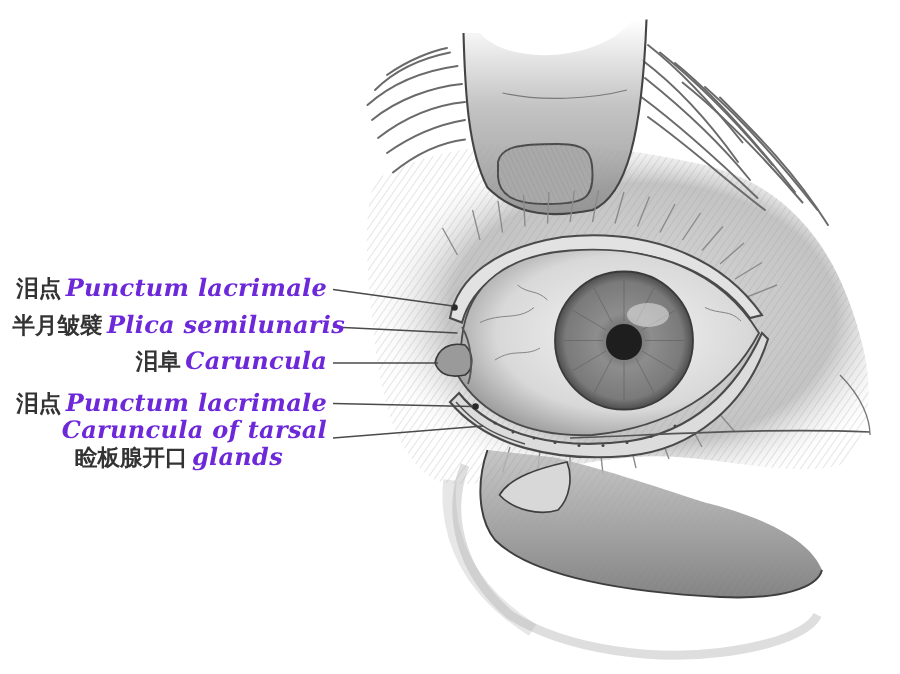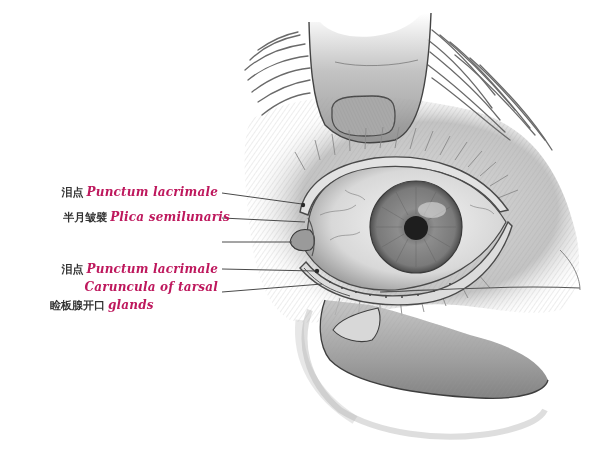--- a/index.html
+++ b/index.html
@@ -1,20 +1,20 @@
 <!DOCTYPE html>
 <html><head>
 <meta charset="utf-8">
 <style>
   html, body { margin:0; padding:0; background:#ffffff; }
   body { width:600px; height:449px; position:relative; overflow:hidden; font-family:"DejaVu Serif", serif; }
   .canvas { position:absolute; left:0; top:0; width:600px; height:449px; }
   .label { position:absolute; white-space:nowrap; color:#2e2e2e; font-size:12px; line-height:14px; text-align:right; }
-  .label .zh { font-family:Liberation Sans, sans-serif; font-size:11px; font-weight:bold; color:#333; margin-right:3px; }
-  .label .la { font-family:"DejaVu Serif", serif; font-style:italic; font-weight:bold; font-size:12px; color:#be185d; letter-spacing:0.2px; }
+  .label .zh { font-family:Liberation Mono, monospace; font-size:15px; font-weight:bold; color:#333; margin-right:3px; }
+  .label .la { font-family:"DejaVu Serif", serif; font-style:italic; font-weight:bold; font-size:16px; color:#6d28d9; letter-spacing:0.2px; }
 </style>
 </head>
 <body>
 
 <div class="canvas">
   <svg width="600" height="449" viewBox="0 0 600 449" xmlns="http://www.w3.org/2000/svg">
     <defs>
       <radialGradient id="irisG" cx="50%" cy="50%" r="50%">
         <stop offset="0%" stop-color="#5a5a5a"></stop>
         <stop offset="40%" stop-color="#8d8d8d"></stop>
@@ -178,20 +178,23 @@
     </g>
   </svg>
 
   
   <div class="label" style="right:382px; top:185px;">
     <span class="zh">泪点</span><span class="la">Punctum lacrimale</span>
   </div>
   <div class="label" style="right:370px; top:210px;">
     <span class="zh">半月皱襞</span><span class="la">Plica semilunaris</span>
   </div>
+  <div class="label" style="right:382px; top:234px;">
+    <span class="zh">泪阜</span><span class="la">Caruncula</span>
+  </div>
   <div class="label" style="right:382px; top:262px;">
     <span class="zh">泪点</span><span class="la">Punctum lacrimale</span>
   </div>
   <div class="label" style="right:382px; top:280px;">
     <span class="la">Caruncula of tarsal</span>
   </div>
   <div class="label" style="left:50px; top:298px; text-align:right;">
     <span class="zh">睑板腺开口</span><span class="la">glands</span>
   </div>
 </div>

